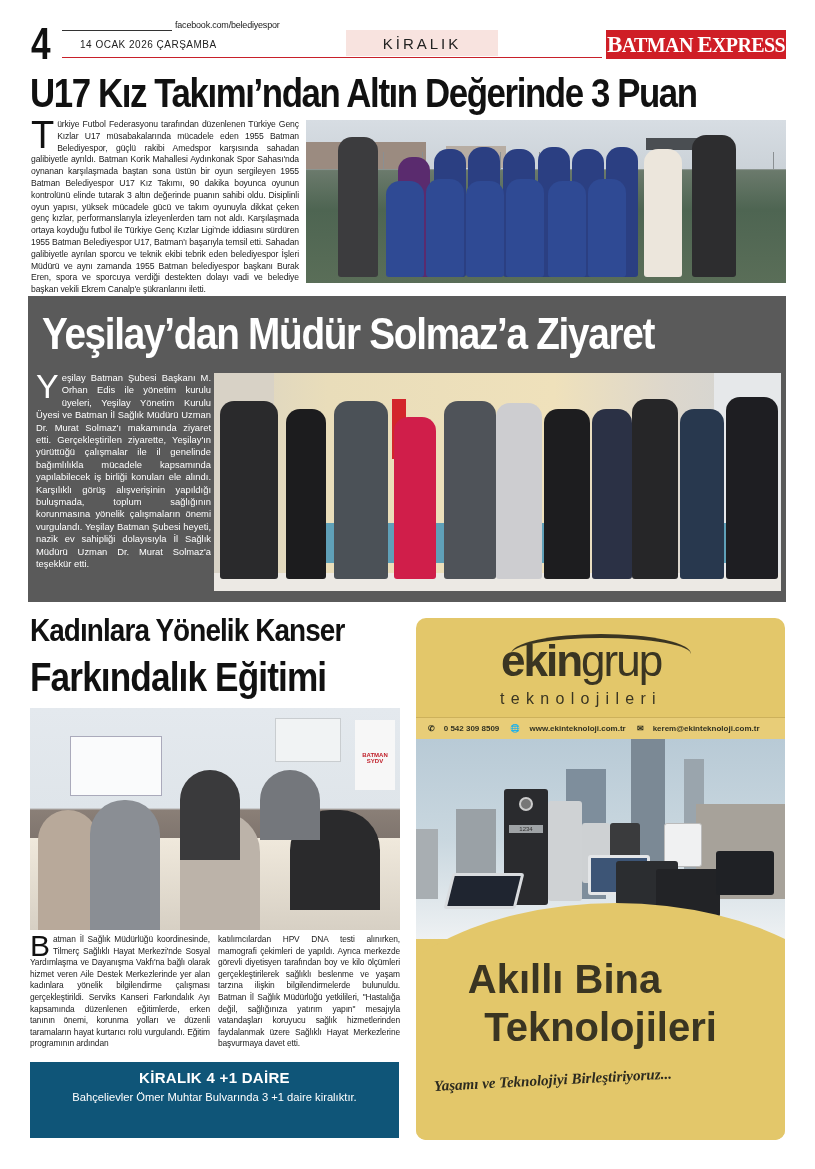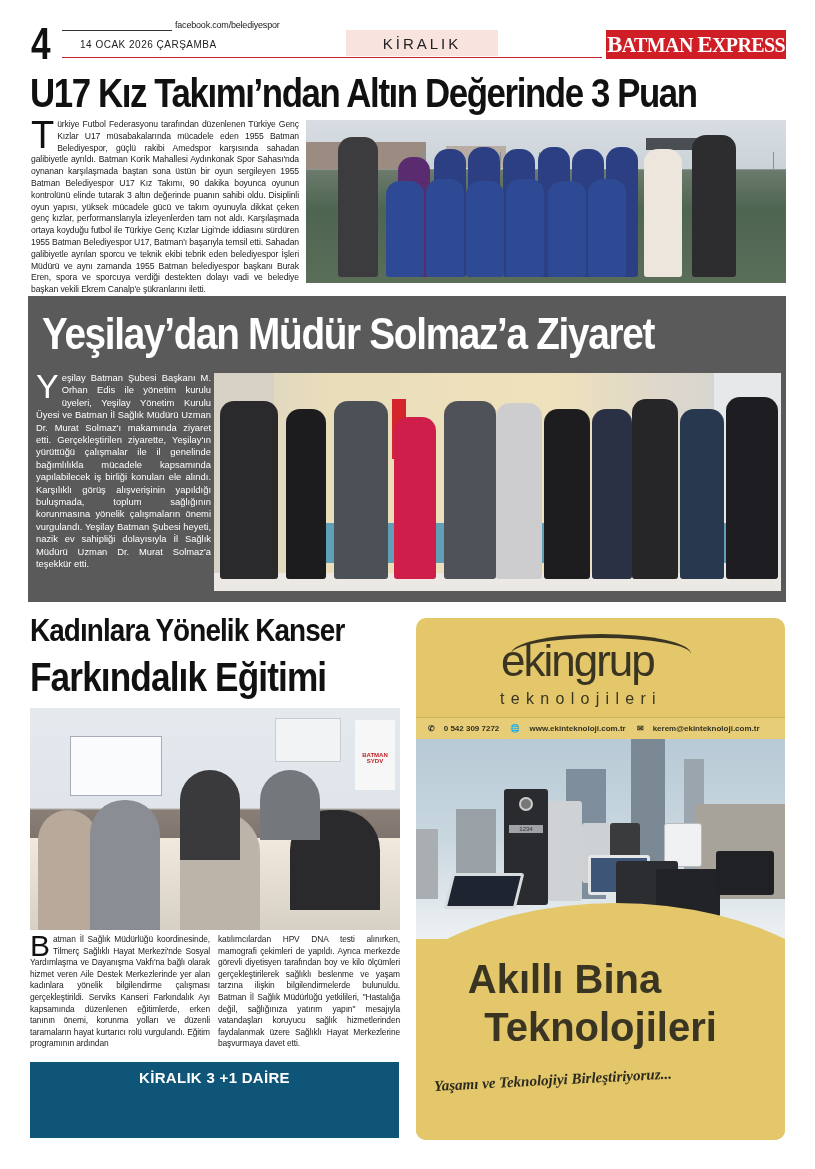--- a/index.html
+++ b/index.html
@@ -47,21 +47,21 @@
   
   .classified { position: absolute; left: 30px; top: 1062px; width: 369px; height: 76px; background: #0f5578; color: #fff; text-align: center; }
   .cl-title { font-weight: 700; font-size: 15px; margin-top: 7px; letter-spacing: 0.3px; }
   .cl-desc { font-size: 11.2px; margin-top: 5px; }
   .cl-phone { font-weight: 700; font-size: 14px; margin-top: 5px; }
 
   
   .ad { position: absolute; left: 416px; top: 618px; width: 369px; height: 522px; background: #e3c76a; border-radius: 10px; overflow: hidden; }
   .ad-logo { position: absolute; left: 85px; top: 18px; width: 210px; height: 60px; }
   .ad-logo-main { position: absolute; left: 0; top: 0; font-size: 44px; line-height: 50px; color: #3a3522; letter-spacing: -2px; }
-  .ad-logo-main b { font-weight: 400; }
+  .ad-logo-main b { font-weight: 700; }
   .ad-logo-main span { font-weight: 400; }
   .ad-arc { position: absolute; left: 10px; top: -2px; width: 180px; height: 40px; border-top: 4px solid #3a3522; border-radius: 100% 100% 0 0; }
   .ad-sub { position: absolute; left: 84px; top: 72px; font-size: 16px; letter-spacing: 6.3px; color: #3a3522; }
   .ad-contact { position: absolute; left: 0; top: 99px; width: 369px; height: 22px; background: #e8cd78; border-top: 1px solid #cdb15b; font-size: 8px; font-weight: 700; color: #332; line-height: 22px; padding-left: 12px; white-space: nowrap; }
   .ad-contact span { margin-right: 9px; }
   .ad-visual { position: absolute; left: 0; top: 121px; width: 369px; height: 200px; background: linear-gradient(#b8cad6 0%, #c9d7df 50%, #eef1f3 100%); }
   .tower { position: absolute; bottom: 40px; background: #8d9aa3; }
   .device { position: absolute; border-radius: 3px; }
   .ad-curve { position: absolute; left: -60px; top: 285px; width: 520px; height: 300px; border-radius: 50%; background: #e3c76a; }
   .ad-title1 { position: absolute; left: 0; top: 336px; width: 297px; text-align: center; font-weight: 700; font-size: 40px; color: #3a3522; line-height: 50px; }
@@ -158,31 +158,32 @@
     <div class="player" style="left:260px;width:90px;height:100px;background:#2a2a2c;bottom:20px;border-radius:40px 40px 0 0;"></div>
     <div class="player" style="left:230px;width:60px;height:70px;background:#74777c;bottom:90px;border-radius:30px 30px 0 0;"></div>
   </div>
   <div class="article3-col1 body-text">
     <span class="drop">B</span><span>atman İl Sağlık Müdürlüğü koordinesinde, Tilmerç Sağlıklı Hayat Merkezi'nde Sosyal Yardımlaşma ve Dayanışma Vakfı'na bağlı olarak hizmet veren Aile Destek Merkezlerinde yer alan kadınlara yönelik bilgilendirme çalışması gerçekleştirildi. Serviks Kanseri Farkındalık Ayı kapsamında düzenlenen eğitimlerde, erken tanının önemi, korunma yolları ve düzenli taramaların hayat kurtarıcı rolü vurgulandı. Eğitim programının ardından</span>
   </div>
   <div class="article3-col2 body-text">katılımcılardan HPV DNA testi alınırken, mamografi çekimleri de yapıldı. Ayrıca merkezde görevli diyetisyen tarafından boy ve kilo ölçümleri gerçekleştirilerek sağlıklı beslenme ve yaşam tarzına ilişkin bilgilendirmelerde bulunuldu. Batman İl Sağlık Müdürlüğü yetkilileri, "Hastalığa değil, sağlığınıza yatırım yapın" mesajıyla vatandaşları koruyucu sağlık hizmetlerinden faydalanmak üzere Sağlıklı Hayat Merkezlerine başvurmaya davet etti.</div>
 </section>
 
 <aside class="classified">
-  <div class="cl-title">KİRALIK 3 +1 DAİRE</div>
+  <div class="cl-title">KİRALIK 4 +1 DAİRE</div>
+  <div class="cl-desc">Bahçelievler Ömer Muhtar Bulvarında 3 +1 daire kiralıktır.</div>
 </aside>
 
 <aside class="ad">
   <div class="ad-logo">
     <div class="ad-arc"></div>
     <div class="ad-logo-main"><b>ekin</b><span>grup</span></div>
   </div>
   <div class="ad-sub">teknolojileri</div>
   <div class="ad-contact">
-    <span>✆</span><span>0 542 309 7272</span>
+    <span>✆</span><span>0 542 309 8509</span>
     <span>🌐</span><span>www.ekinteknoloji.com.tr</span>
     <span>✉</span><span style="margin-right:0">kerem@ekinteknoloji.com.tr</span>
   </div>
   <div class="ad-visual">
     <div class="tower" style="left:150px;width:40px;height:130px;background:#7e8e9c;"></div>
     <div class="tower" style="left:215px;width:34px;height:160px;background:#7b8995;"></div>
     <div class="tower" style="left:268px;width:20px;height:140px;background:#9aa5ad;"></div>
     <div class="tower" style="left:280px;width:89px;height:95px;background:#a7a29a;"></div>
     <div class="tower" style="left:40px;width:40px;height:90px;background:#9aa1a6;"></div>
     <div class="tower" style="left:0;width:22px;height:70px;background:#a8aeb2;"></div>

